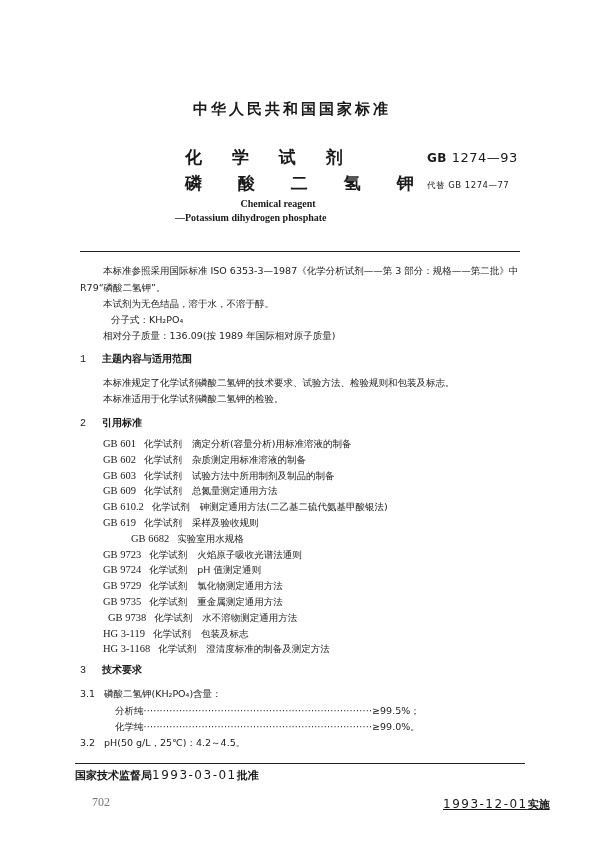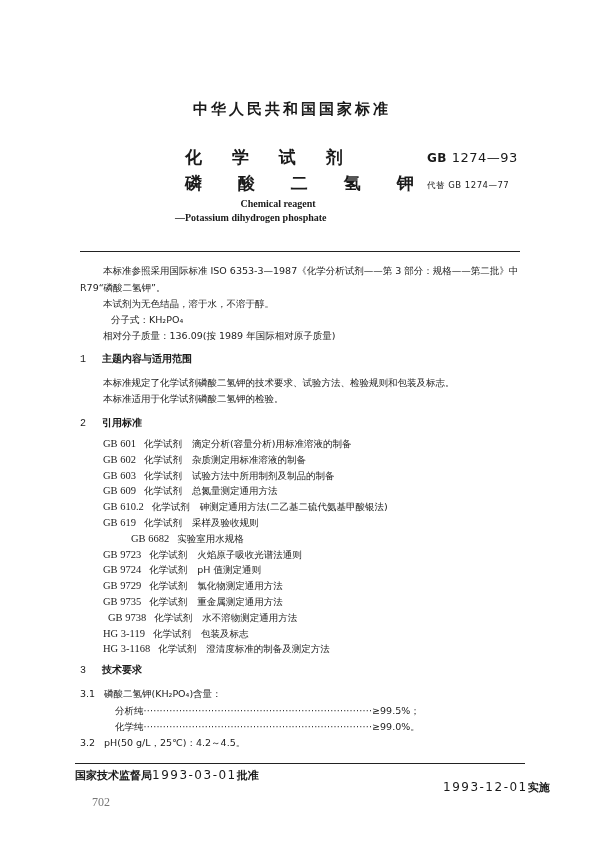--- a/index.html
+++ b/index.html
@@ -59,22 +59,22 @@
     .req-line {
       font-family: "DejaVu Sans", sans-serif; font-size: 9.5px; color: #222;
     }
     .dots { letter-spacing: 0.2px; color: #333; }
     .footer-left {
       left: 75px; top: 768px; font-family: "DejaVu Sans", sans-serif;
       font-size: 11px; font-weight: bold;
     }
     .footer-left .d { font-weight: normal; letter-spacing: 1.5px; font-size: 12px; }
     .footer-right {
-      left: 443px; top: 780px; font-family: "DejaVu Sans", sans-serif;
-      font-size: 12px; letter-spacing: 1.5px;
+      left: 443px; top: 797px; font-family: "DejaVu Sans", sans-serif;
+      font-size: 12px; letter-spacing: 1.5px; text-decoration: underline;
     }
     .footer-right .s { font-weight: bold; font-size: 11px; letter-spacing: 0; }
     .pageno {
       left: 92px; top: 795px; font-family: "Liberation Serif", serif;
       font-size: 12px; color: #777;
     }
   </style>
 </head>
 <body>
 

